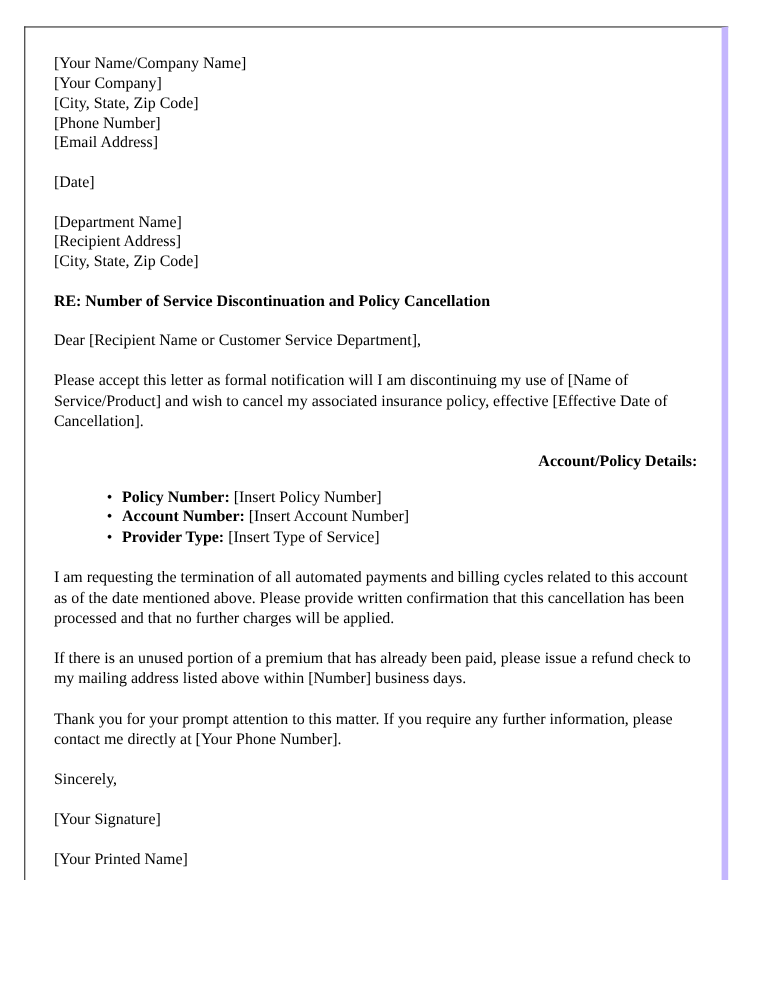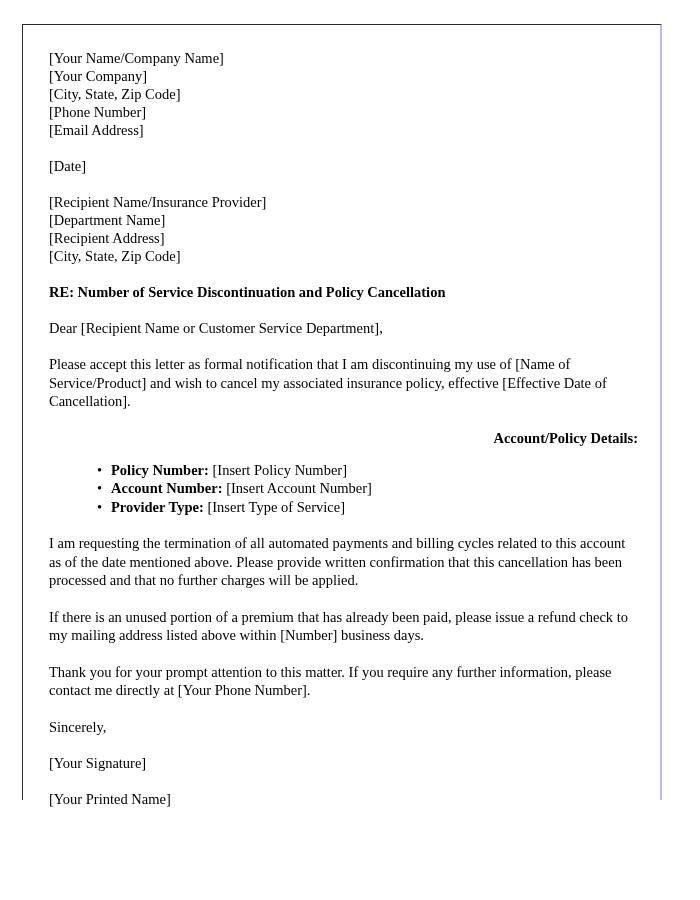--- a/index.html
+++ b/index.html
@@ -17,21 +17,21 @@
 
   
   .page-sheet {
     position: absolute;
     left: 22px;
     top: 24px;
     width: 640px;
     height: 776px;
     box-sizing: border-box;
     border-left: 1px solid #2b2b2b;
-    border-right: 2px solid #c4b5fd;
+    border-right: 6px solid #c4b5fd;
     border-top: 1px solid #2b2b2b;
     border-bottom: none;
     background: #ffffff;
   }
 
   .page-body {
     padding: 24px 22px 0 26px;
     font-size: 14.5px;
     line-height: 18px;
   }
@@ -116,31 +116,30 @@
       <p class="addr-line">[City, State, Zip Code]</p>
       <p class="addr-line">[Phone Number]</p>
       <p class="addr-line">[Email Address]</p>
     </div>
 
     <div class="date-block">
       <p class="addr-line">[Date]</p>
     </div>
 
     <div class="addr-block">
-      <p class="addr-line">[Recipient Name/Insurance Provider]</p>
       <p class="addr-line">[Department Name]</p>
       <p class="addr-line">[Recipient Address]</p>
       <p class="addr-line">[City, State, Zip Code]</p>
     </div>
 
     <p class="re-line">RE: Number of Service Discontinuation and Policy Cancellation</p>
 
     <p class="salutation">Dear [Recipient Name or Customer Service Department],</p>
 
-    <p class="para">Please accept this letter as formal notification that I am discontinuing my use of [Name of Service/Product] and wish to cancel my associated insurance policy, effective [Effective Date of Cancellation].</p>
+    <p class="para">Please accept this letter as formal notification will I am discontinuing my use of [Name of Service/Product] and wish to cancel my associated insurance policy, effective [Effective Date of Cancellation].</p>
 
     <p class="details-heading">Account/Policy Details:</p>
 
     <ul class="details-list">
       <li><span class="bullet-label">Policy Number:</span> <span>[Insert Policy Number]</span></li>
       <li><span class="bullet-label">Account Number:</span> <span>[Insert Account Number]</span></li>
       <li><span class="bullet-label">Provider Type:</span> <span>[Insert Type of Service]</span></li>
     </ul>
 
     <p class="para">I am requesting the termination of all automated payments and billing cycles related to this account as of the date mentioned above. Please provide written confirmation that this cancellation has been processed and that no further charges will be applied.</p>

